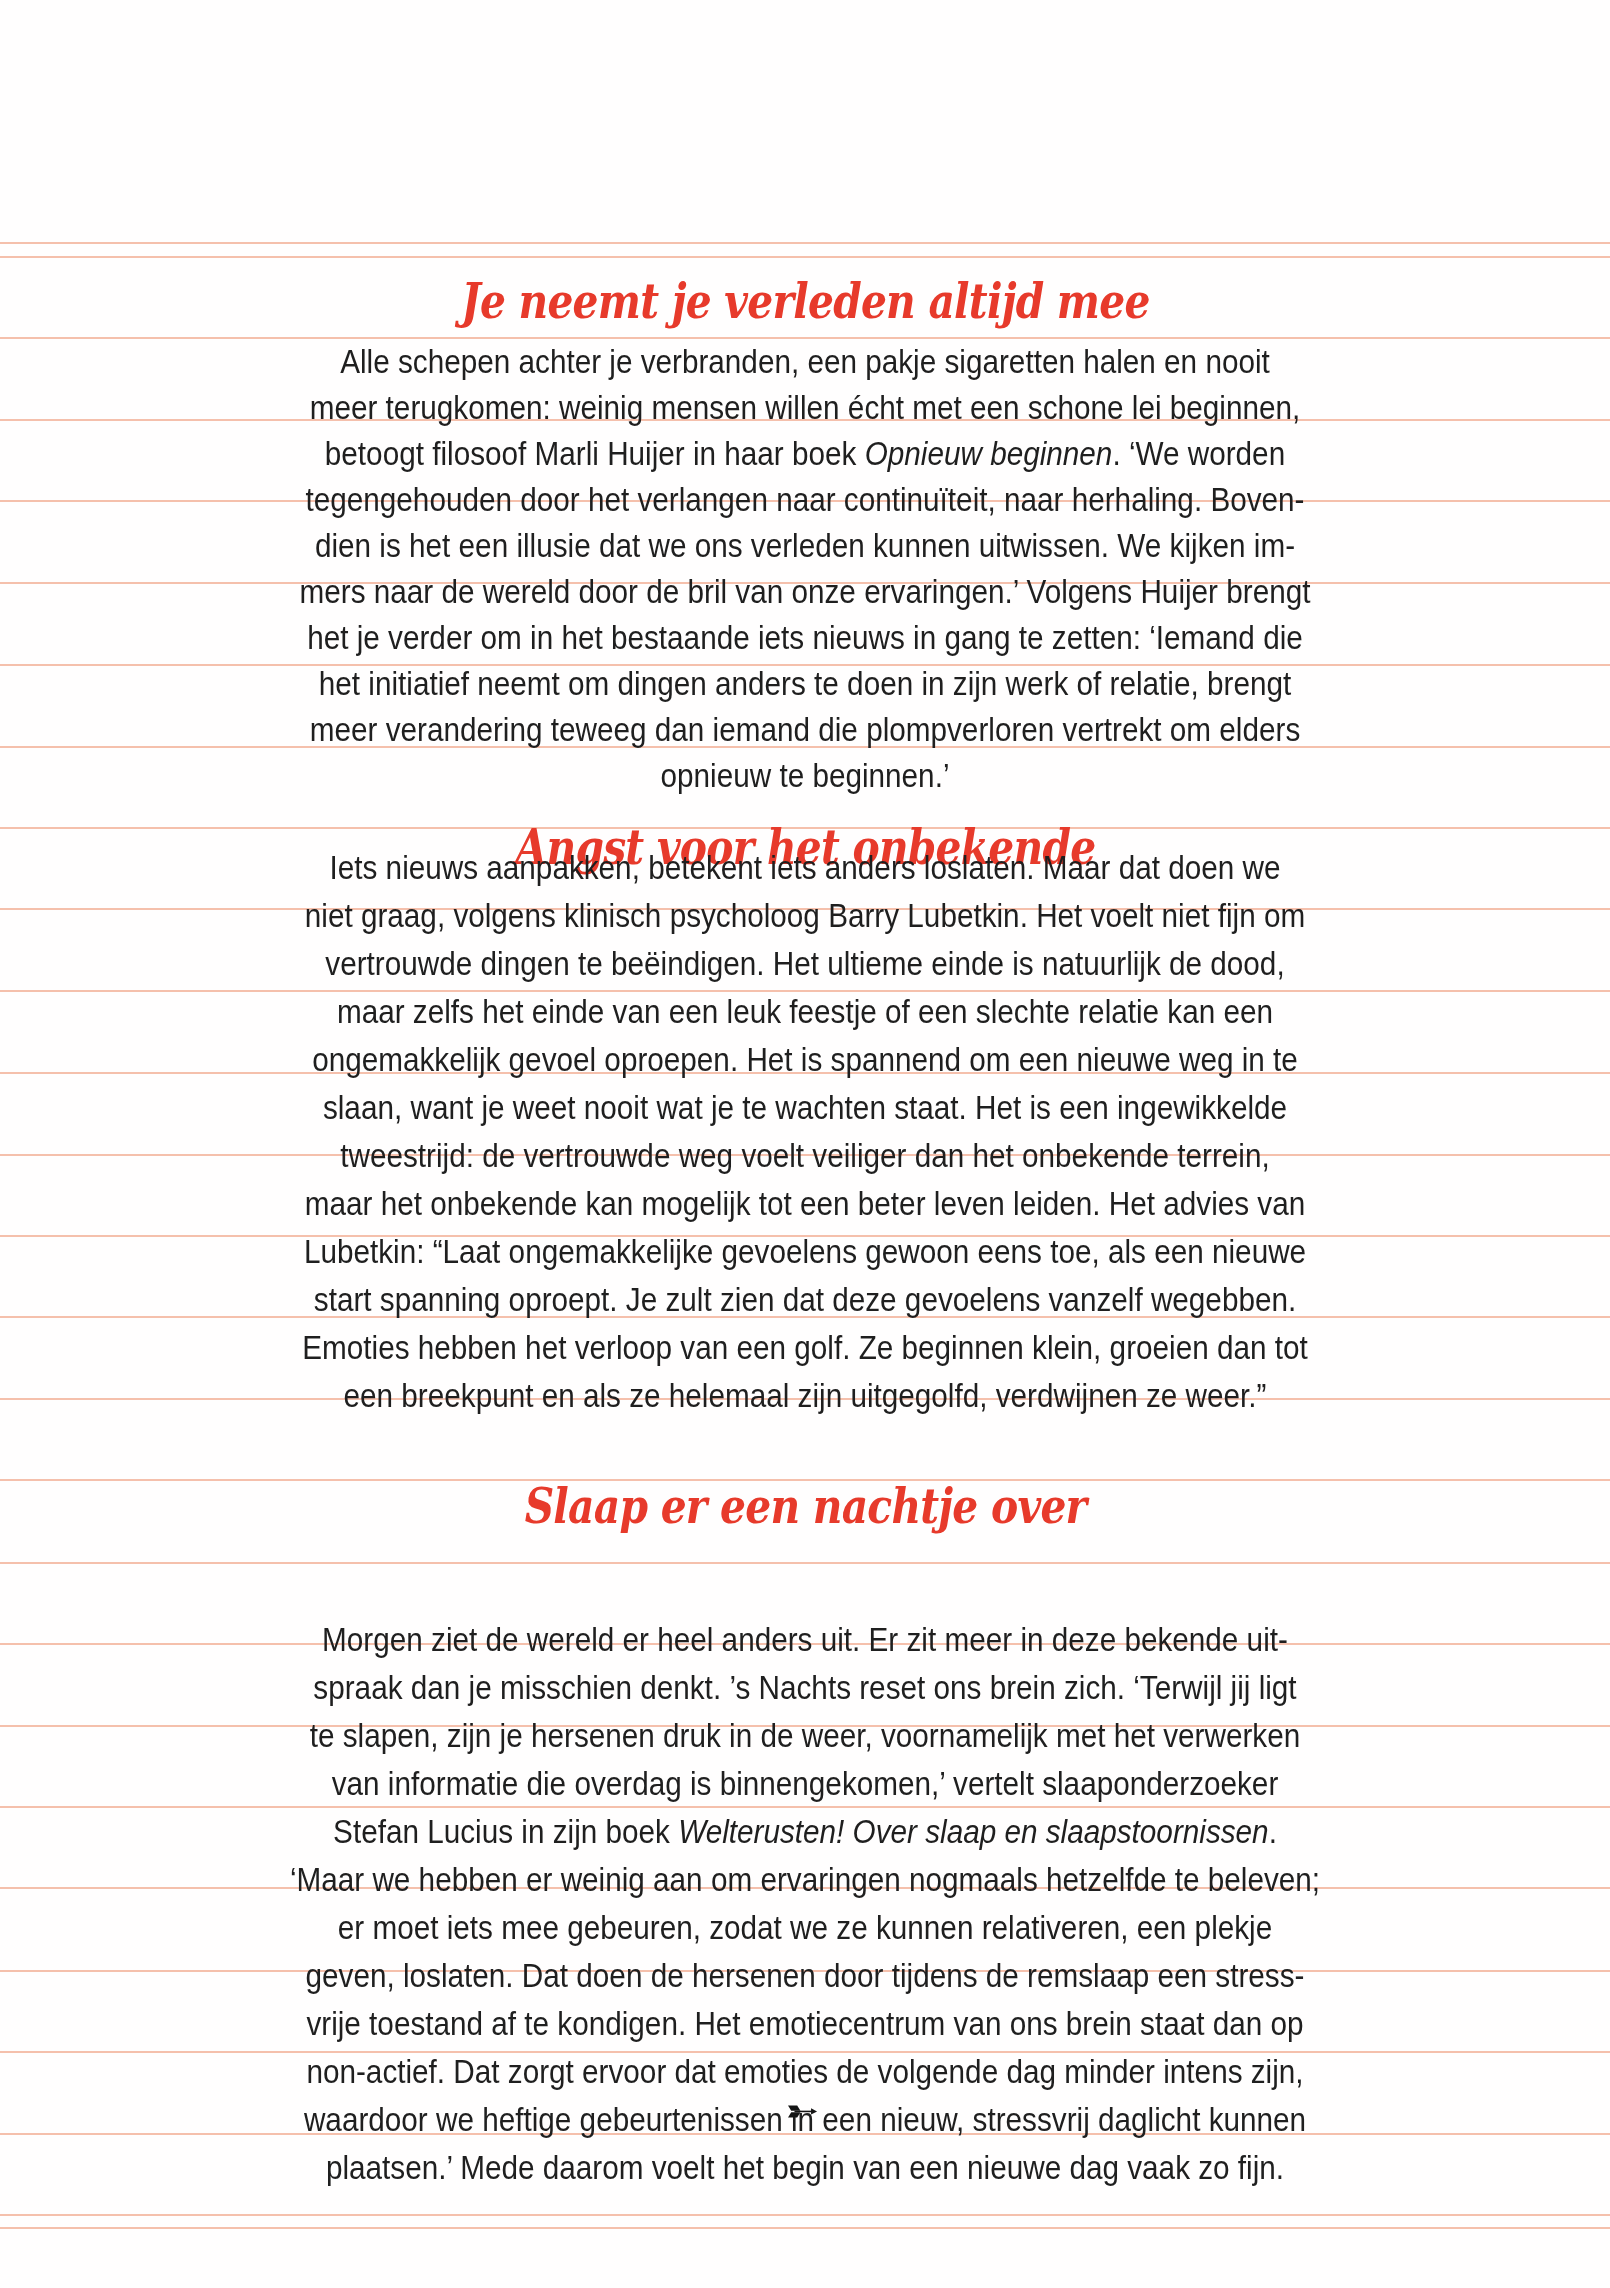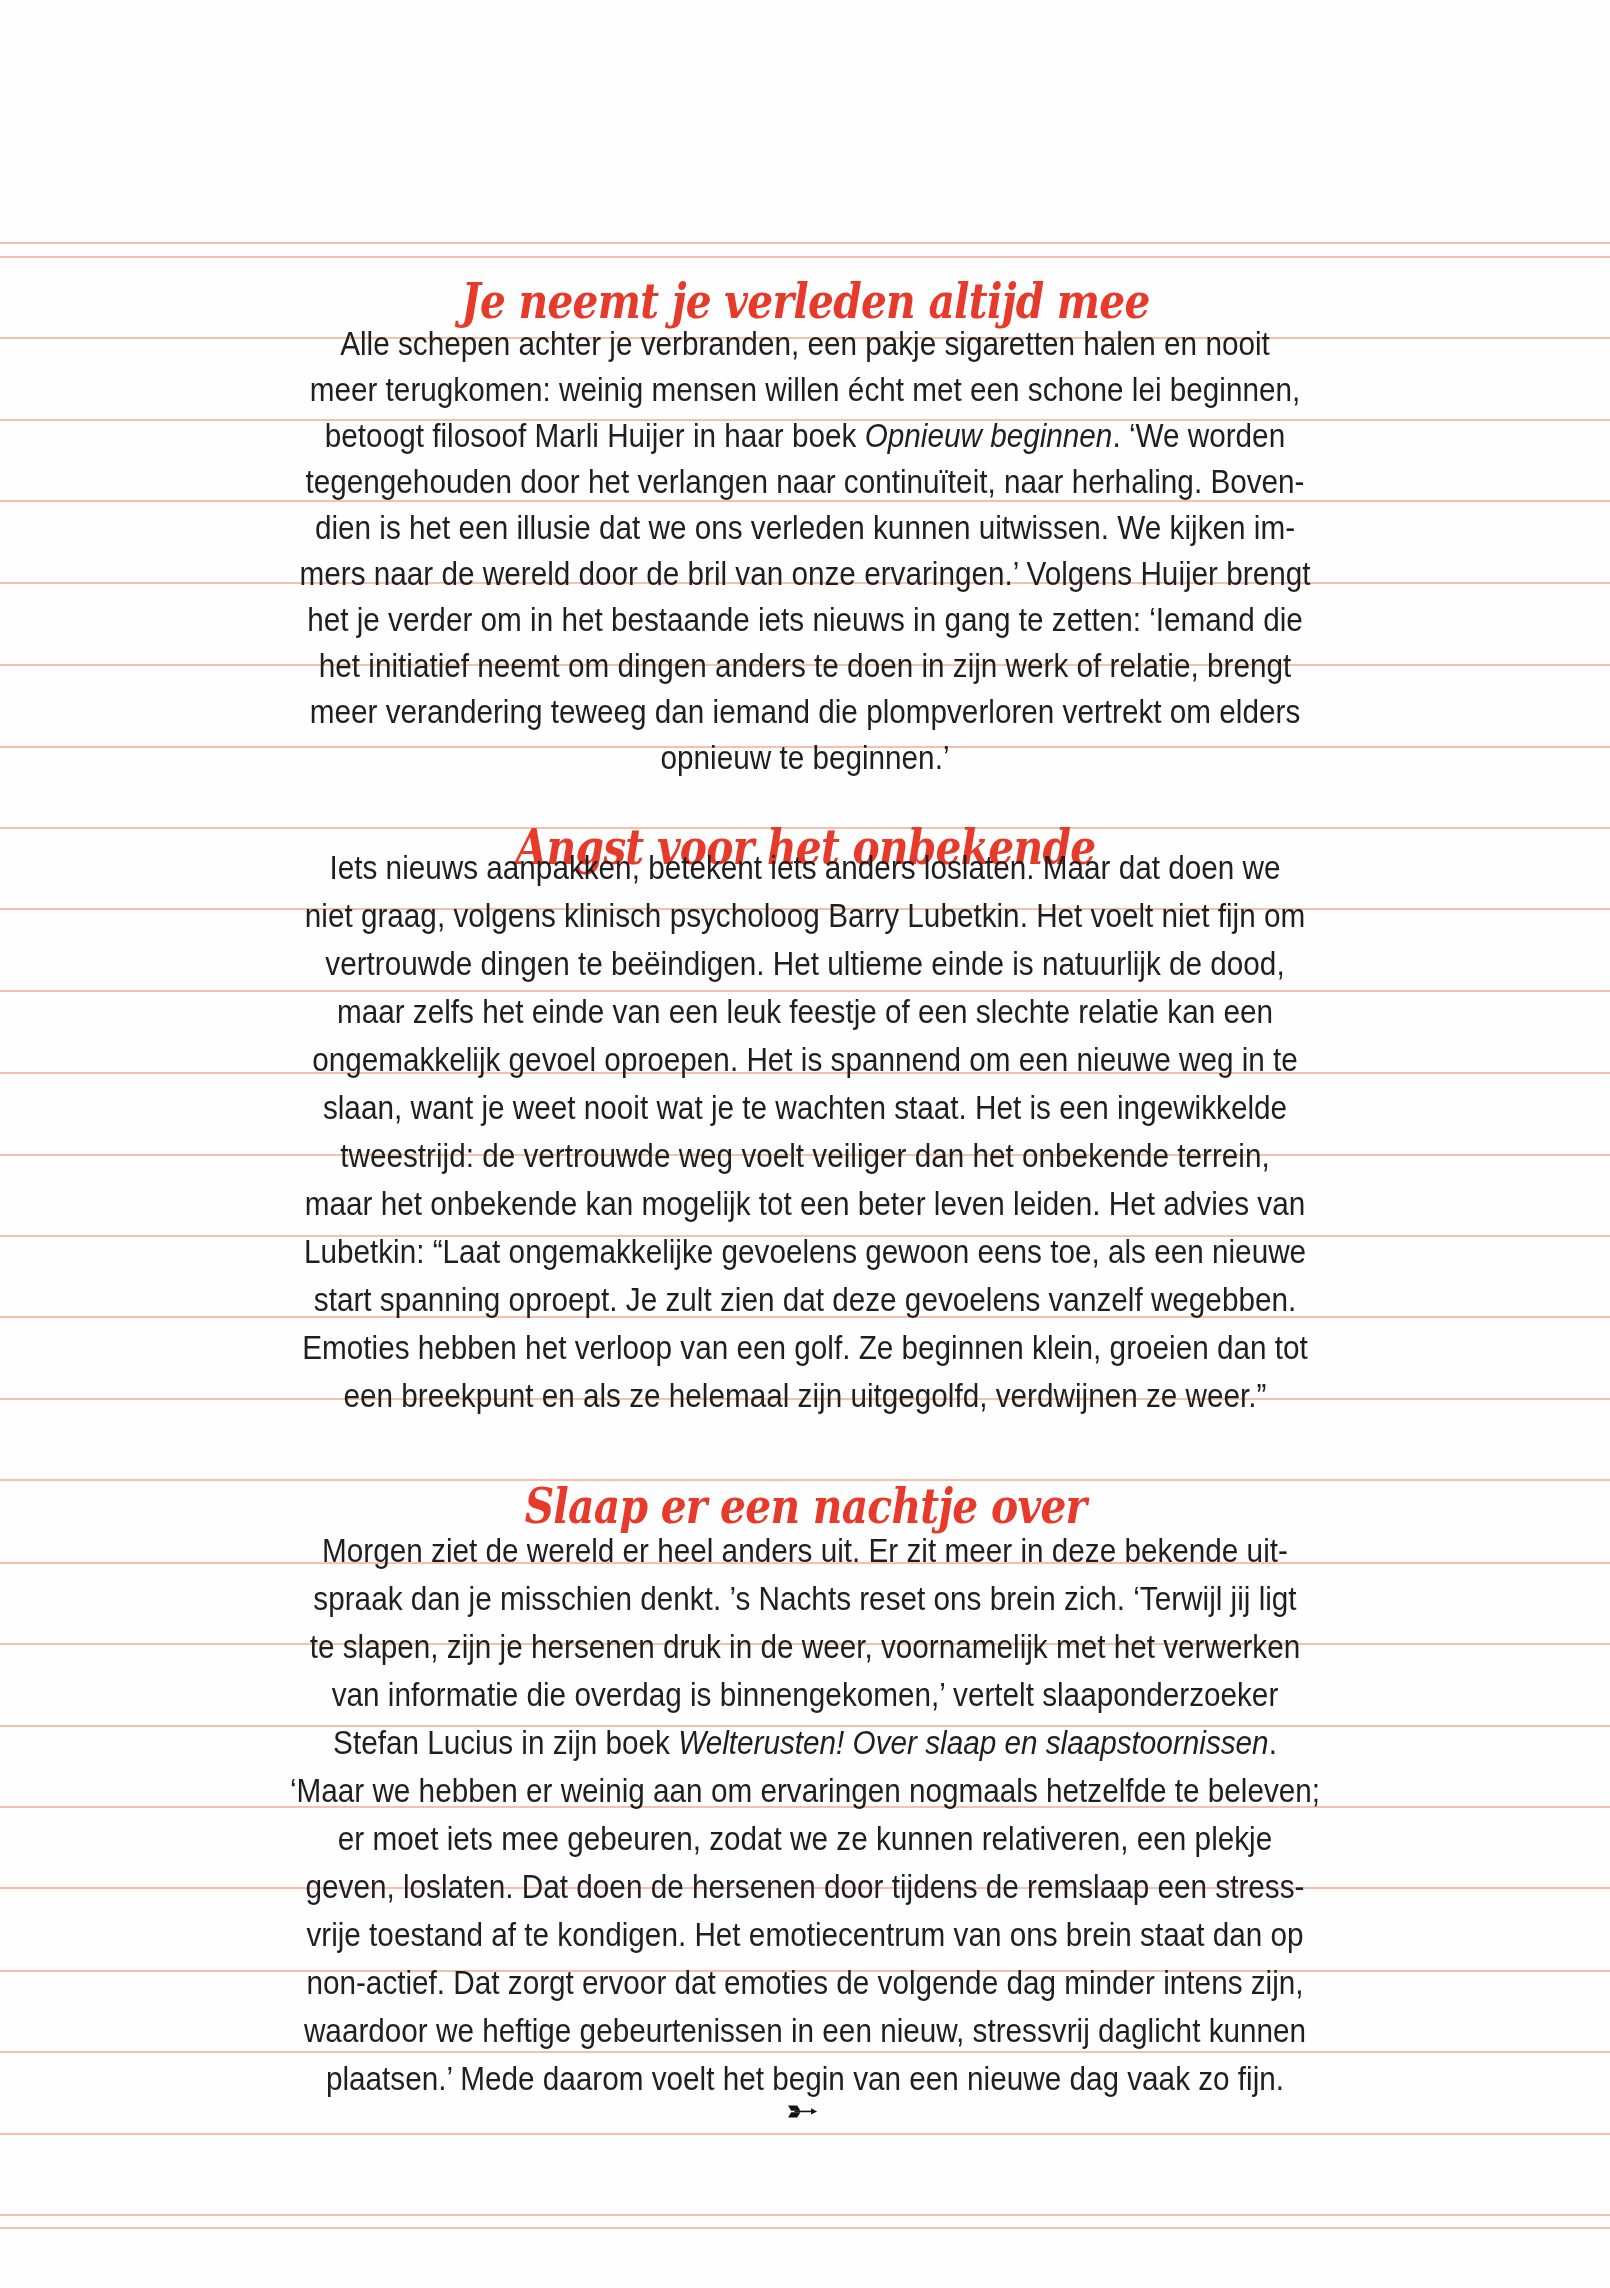--- a/index.html
+++ b/index.html
@@ -85,21 +85,21 @@
       <div class="rule" style="top: 1806px;"></div>
       <div class="rule" style="top: 1887px;"></div>
       <div class="rule" style="top: 1970px;"></div>
       <div class="rule" style="top: 2051px;"></div>
       <div class="rule" style="top: 2133px;"></div>
       <div class="rule" style="top: 2214px;"></div>
       <div class="rule" style="top: 2227px;"></div>
     </div>
   <div id="content-layer">
       <div class="section-heading" style="top: 274px;">Je neemt je verleden altijd mee</div>
-      <div class="para" style="top: 321px;">
+      <div class="para" style="top: 339px;">
         <div class="bline" style="height: 46px; line-height: 46px;"><span>Alle schepen achter je verbranden, een pakje sigaretten halen en nooit</span></div>
         <div class="bline" style="height: 46px; line-height: 46px;"><span>meer terugkomen: weinig mensen willen écht met een schone lei beginnen,</span></div>
         <div class="bline" style="height: 46px; line-height: 46px;"><span>betoogt filosoof Marli Huijer in haar boek </span><em>Opnieuw beginnen</em><span>. ‘We worden</span></div>
         <div class="bline" style="height: 46px; line-height: 46px;"><span>tegengehouden door het verlangen naar continuïteit, naar herhaling. Boven-</span></div>
         <div class="bline" style="height: 46px; line-height: 46px;"><span>dien is het een illusie dat we ons verleden kunnen uitwissen. We kijken im-</span></div>
         <div class="bline" style="height: 46px; line-height: 46px;"><span>mers naar de wereld door de bril van onze ervaringen.’ Volgens Huijer brengt</span></div>
         <div class="bline" style="height: 46px; line-height: 46px;"><span>het je verder om in het bestaande iets nieuws in gang te zetten: ‘Iemand die</span></div>
         <div class="bline" style="height: 46px; line-height: 46px;"><span>het initiatief neemt om dingen anders te doen in zijn werk of relatie, brengt</span></div>
         <div class="bline" style="height: 46px; line-height: 46px;"><span>meer verandering teweeg dan iemand die plompverloren vertrekt om elders</span></div>
         <div class="bline" style="height: 46px; line-height: 46px;"><span>opnieuw te beginnen.’</span></div>
@@ -113,21 +113,21 @@
         <div class="bline" style="height: 48px; line-height: 48px;"><span>ongemakkelijk gevoel oproepen. Het is spannend om een nieuwe weg in te</span></div>
         <div class="bline" style="height: 48px; line-height: 48px;"><span>slaan, want je weet nooit wat je te wachten staat. Het is een ingewikkelde</span></div>
         <div class="bline" style="height: 48px; line-height: 48px;"><span>tweestrijd: de vertrouwde weg voelt veiliger dan het onbekende terrein,</span></div>
         <div class="bline" style="height: 48px; line-height: 48px;"><span>maar het onbekende kan mogelijk tot een beter leven leiden. Het advies van</span></div>
         <div class="bline" style="height: 48px; line-height: 48px;"><span>Lubetkin: “Laat ongemakkelijke gevoelens gewoon eens toe, als een nieuwe</span></div>
         <div class="bline" style="height: 48px; line-height: 48px;"><span>start spanning oproept. Je zult zien dat deze gevoelens vanzelf wegebben.</span></div>
         <div class="bline" style="height: 48px; line-height: 48px;"><span>Emoties hebben het verloop van een golf. Ze beginnen klein, groeien dan tot</span></div>
         <div class="bline" style="height: 48px; line-height: 48px;"><span>een breekpunt en als ze helemaal zijn uitgegolfd, verdwijnen ze weer.”</span></div>
       </div>
       <div class="section-heading" style="top: 1479px;">Slaap er een nachtje over</div>
-      <div class="para" style="top: 1527px;">
+      <div class="para" style="top: 1616px;">
         <div class="bline" style="height: 48px; line-height: 48px;"><span>Morgen ziet de wereld er heel anders uit. Er zit meer in deze bekende uit-</span></div>
         <div class="bline" style="height: 48px; line-height: 48px;"><span>spraak dan je misschien denkt. ’s Nachts reset ons brein zich. ‘Terwijl jij ligt</span></div>
         <div class="bline" style="height: 48px; line-height: 48px;"><span>te slapen, zijn je hersenen druk in de weer, voornamelijk met het verwerken</span></div>
         <div class="bline" style="height: 48px; line-height: 48px;"><span>van informatie die overdag is binnengekomen,’ vertelt slaaponderzoeker</span></div>
         <div class="bline" style="height: 48px; line-height: 48px;"><span>Stefan Lucius in zijn boek </span><em>Welterusten! Over slaap en slaapstoornissen</em><span>.</span></div>
         <div class="bline" style="height: 48px; line-height: 48px;"><span>‘Maar we hebben er weinig aan om ervaringen nogmaals hetzelfde te beleven;</span></div>
         <div class="bline" style="height: 48px; line-height: 48px;"><span>er moet iets mee gebeuren, zodat we ze kunnen relativeren, een plekje</span></div>
         <div class="bline" style="height: 48px; line-height: 48px;"><span>geven, loslaten. Dat doen de hersenen door tijdens de remslaap een stress-</span></div>
         <div class="bline" style="height: 48px; line-height: 48px;"><span>vrije toestand af te kondigen. Het emotiecentrum van ons brein staat dan op</span></div>
         <div class="bline" style="height: 48px; line-height: 48px;"><span>non-actief. Dat zorgt ervoor dat emoties de volgende dag minder intens zijn,</span></div>

